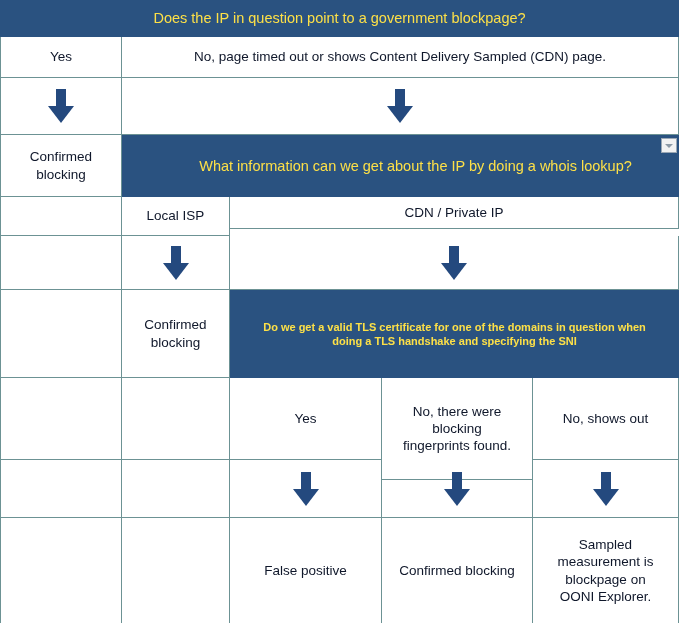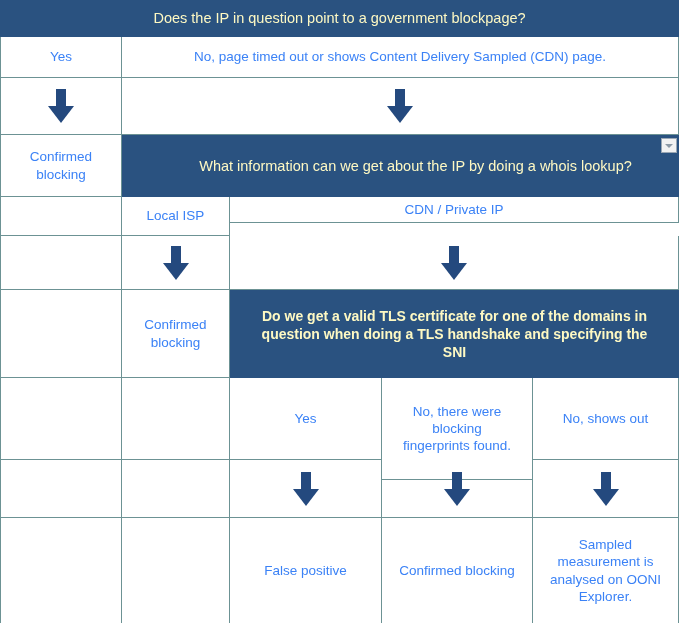--- a/index.html
+++ b/index.html
@@ -20,39 +20,39 @@
   }
   .cell {
     position: absolute;
     box-sizing: border-box;
     display: flex;
     align-items: center;
     justify-content: center;
     text-align: center;
     font-size: 13.5px;
     line-height: 1.28;
-    color: #3b82f6;
+    color: #0f172a;
     padding: 2px 15px;
     overflow: hidden;
   }
   
   .bl { border-left: 1px solid #6c9294; }
   .br { border-right: 1px solid #6c9294; }
   .bb { border-bottom: 1px solid #6c9294; }
 
   .banner {
     background: #2a5280;
-    color: #fef9c3;
+    color: #fde047;
     font-size: 14.5px;
     line-height: 1.3;
     border: none;
     padding: 2px 14px;
   }
   .banner.q-main { font-size: 14.5px; }
-  .banner.q-tls { font-weight: bold; font-size: 14px; padding: 2px 22px; }
+  .banner.q-tls { font-weight: bold; font-size: 11px; padding: 2px 22px; }
 
   .bold { font-weight: normal; }
 
   .arrow-cell {
     
   }
   .arrow {
     width: 26px;
     height: 34px;
     position: relative;
@@ -126,21 +126,21 @@
   <div class="cell banner" style="left:122px; top:135px; width:587px; height:62px;">What information can we get about the IP by doing a whois lookup?</div>
 
   <div class="dropdown-btn" style="left:661px; top:138px;">
     <span class="tri"></span>
   </div>
 
   <div class="cell bl br bb" style="left:0px; top:197px; width:122px; height:39px;"></div>
 
   <div class="cell br bb" style="left:122px; top:197px; width:108px; height:39px;">Local ISP</div>
 
-  <div class="cell br bb" style="left:230px; top:197px; width:449px; height:26px;">CDN / Private IP</div>
+  <div class="cell br bb" style="left:230px; top:197px; width:449px; height:32px;">CDN / Private IP</div>
 
   <div class="cell bl br bb" style="left:0px; top:236px; width:122px; height:54px;"></div>
 
   <div class="cell br bb arrow-cell" style="left:122px; top:236px; width:108px; height:54px;">
     <span class="arrow">
       <span class="stem"></span>
         <span class="head"></span>
     </span>
   </div>
 
@@ -193,15 +193,15 @@
   </div>
 
   <div class="cell bl br" style="left:0px; top:518px; width:122px; height:105px;"></div>
 
   <div class="cell br" style="left:122px; top:518px; width:108px; height:105px;"></div>
 
   <div class="cell br bold" style="left:230px; top:518px; width:152px; height:105px;text-align:right;">False positive</div>
 
   <div class="cell br bold" style="left:382px; top:518px; width:151px; height:105px;">Confirmed blocking</div>
 
-  <div class="cell br" style="left:533px; top:518px; width:146px; height:105px;">Sampled measurement is analysed on OONI Explorer.</div>
+  <div class="cell br" style="left:533px; top:518px; width:146px; height:105px;">Sampled measurement is blockpage on OONI Explorer.</div>
 
 </div>
 
 </body></html>

